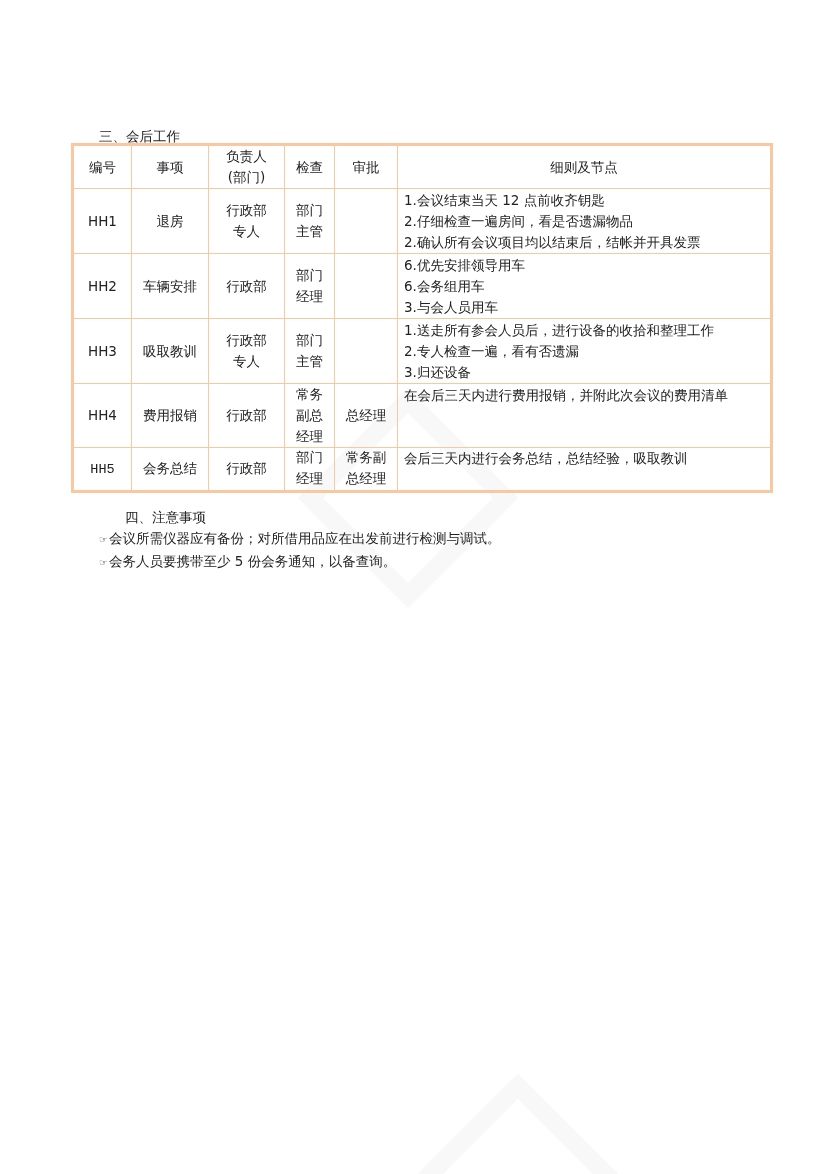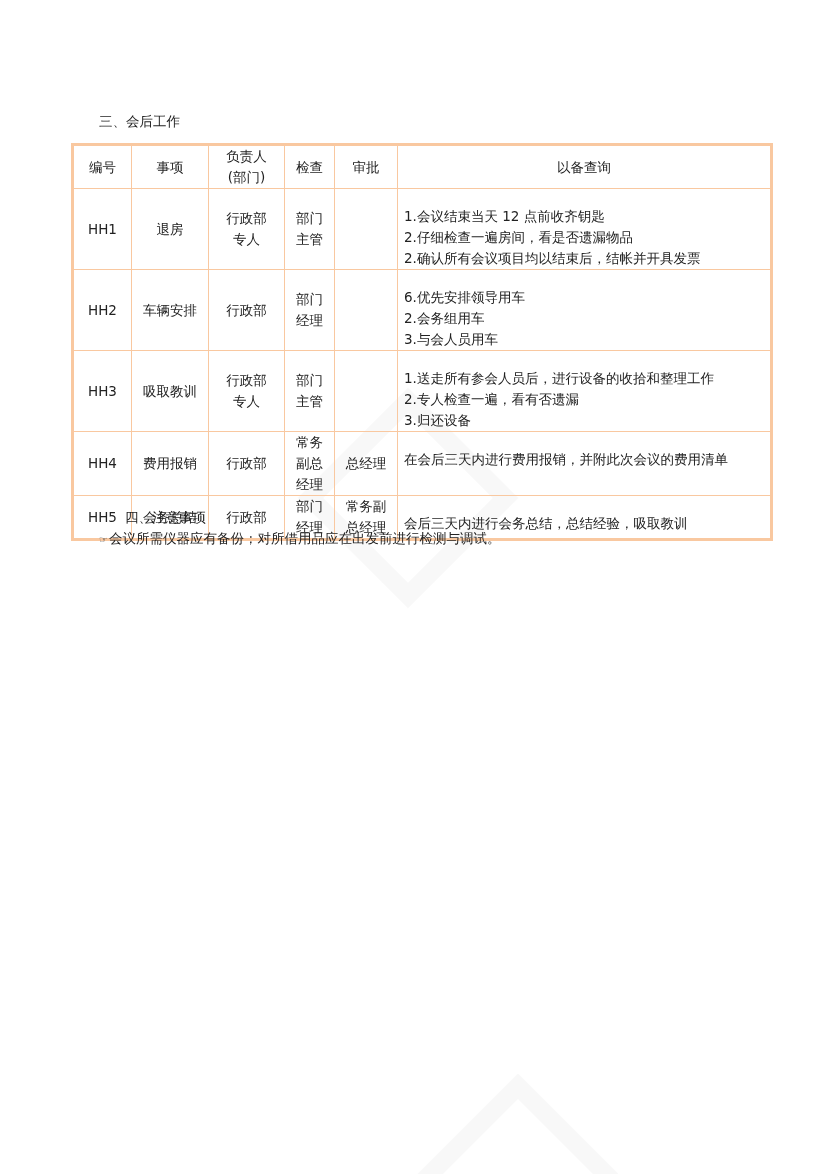--- a/index.html
+++ b/index.html
@@ -4,41 +4,41 @@
 <style>
   html, body { margin: 0; padding: 0; background: #ffffff; }
   body {
     width: 830px; height: 1174px; position: relative; overflow: hidden;
     font-family: "DejaVu Sans", "Liberation Sans", sans-serif;
     color: #222222;
   }
   .section-title {
     position: absolute; left: 99px; font-size: 13.5px; line-height: 18px;
   }
-  #s3-title { top: 112px; }
+  #s3-title { top: 127px; }
   #s4-title { top: 508px; margin-left: 26px; }
   table.work {
     position: absolute; left: 71px; top: 143px;
     width: 702px; height: 341px;
     border-collapse: collapse;
     border: 3px solid #F9C8A0;
     table-layout: fixed;
     font-size: 13.5px;
   }
   table.work td, table.work th {
     border: 1.5px solid #F9C8A0;
     padding: 0;
     font-weight: normal;
     vertical-align: middle;
     text-align: center;
     line-height: 21px;
   }
   table.work th { height: 42px; }
   table.work td.detail {
-    text-align: left; vertical-align: top; padding-left: 6px; padding-top: 17px;
+    text-align: left; vertical-align: top; padding-left: 6px; padding-top: 1px;
   }
   .detail-line { display: block; }
   .cell-line { display: block; }
   .notes {
     position: absolute; left: 99px; top: 528px;
     font-size: 13.5px; line-height: 20.5px;
   }
   .note-item { display: block; white-space: nowrap; }
   .hand-icon { color: #555; font-size: 10px; margin-right: 1px; }
   .watermark {
@@ -67,21 +67,21 @@
   <thead>
     <tr>
       <th>编号</th>
       <th>事项</th>
       <th>
         <span class="cell-line">负责人</span>
         <span class="cell-line">(部门)</span>
       </th>
       <th>检查</th>
       <th>审批</th>
-      <th>以备查询</th>
+      <th>细则及节点</th>
     </tr>
   </thead>
   <tbody id="tbody">
       <tr style="height: 64px;">
         <td>HH1</td>
         <td>退房</td>
         <td>
           <span class="cell-line">行政部</span>
           <span class="cell-line">专人</span>
         </td>
@@ -102,21 +102,21 @@
         <td>
           <span class="cell-line">行政部</span>
         </td>
         <td>
           <span class="cell-line">部门</span>
           <span class="cell-line">经理</span>
         </td>
         <td></td>
         <td class="detail">
           <span class="detail-line">6.优先安排领导用车</span>
-          <span class="detail-line">2.会务组用车</span>
+          <span class="detail-line">6.会务组用车</span>
           <span class="detail-line">3.与会人员用车</span>
         </td>
       </tr>
       <tr style="height: 64px;">
         <td>HH3</td>
         <td>吸取教训</td>
         <td>
           <span class="cell-line">行政部</span>
           <span class="cell-line">专人</span>
         </td>
@@ -142,21 +142,21 @@
           <span class="cell-line">副总</span>
           <span class="cell-line">经理</span>
         </td>
         <td>
           <span class="cell-line">总经理</span>
         </td>
         <td class="detail">
           <span class="detail-line">在会后三天内进行费用报销，并附此次会议的费用清单</span>
         </td>
       </tr>
-      <tr style="height: 44px;">
+      <tr style="height: 44px; font-family: Liberation Mono, monospace;">
         <td>HH5</td>
         <td>会务总结</td>
         <td>
           <span class="cell-line">行政部</span>
         </td>
         <td>
           <span class="cell-line">部门</span>
           <span class="cell-line">经理</span>
         </td>
         <td>
@@ -166,13 +166,14 @@
         <td class="detail">
           <span class="detail-line">会后三天内进行会务总结，总结经验，吸取教训</span>
         </td>
       </tr>
     </tbody>
 </table>
 
 <div id="s4-title" class="section-title">四、注意事项</div>
 <div class="notes" id="notes">
     <span class="note-item"><span class="hand-icon">☞</span><span>会议所需仪器应有备份；对所借用品应在出发前进行检测与调试。</span></span>
+    <span class="note-item"><span class="hand-icon">☞</span><span>会务人员要携带至少 5 份会务通知，以备查询。</span></span>
   </div>
 
 </body></html>

